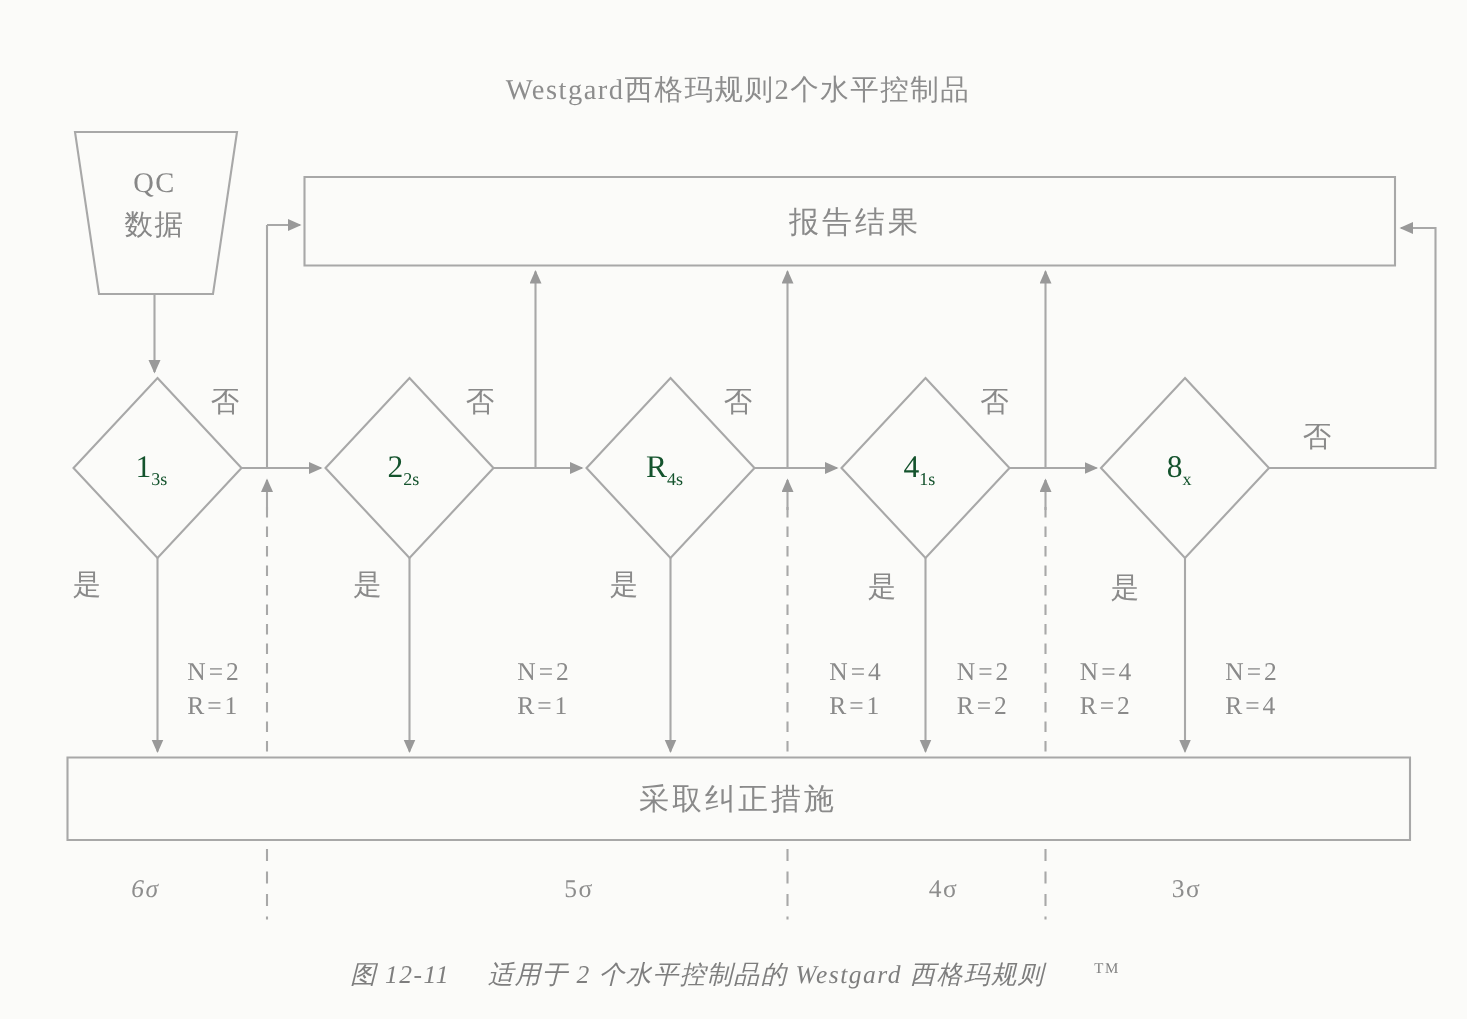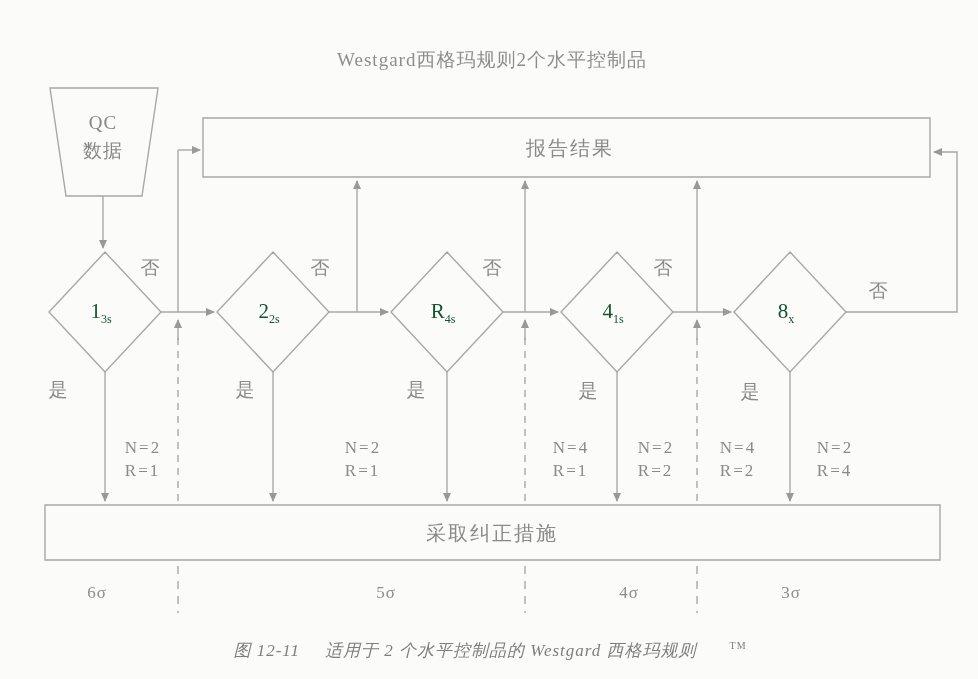--- a/index.html
+++ b/index.html
@@ -136,20 +136,20 @@
     </div>
   <div class="txt nr" style="left:738px;top:459px;">
       <div>N=4</div>
       <div>R=2</div>
     </div>
   <div class="txt nr" style="left:835px;top:459px;">
       <div>N=2</div>
       <div>R=4</div>
     </div>
 
-  <div class="txt sigma" style="left:97px;top:593px;">6σ</div>
+  <div class="txt sigma" style="left:97px;top:593px;font-style:italic;">6σ</div>
   <div class="txt sigma" style="left:386px;top:593px;text-align:right;">5σ</div>
   <div class="txt sigma" style="left:629px;top:593px;">4σ</div>
   <div class="txt sigma" style="left:791px;top:593px;">3σ</div>
 
   <div class="txt caption" style="left:490px;top:650px;"><span class="fig">图 12-11</span><span>适用于 2 个水平控制品的 Westgard 西格玛规则</span><sup>TM</sup></div>
 
 </div>
 
 </body></html>

